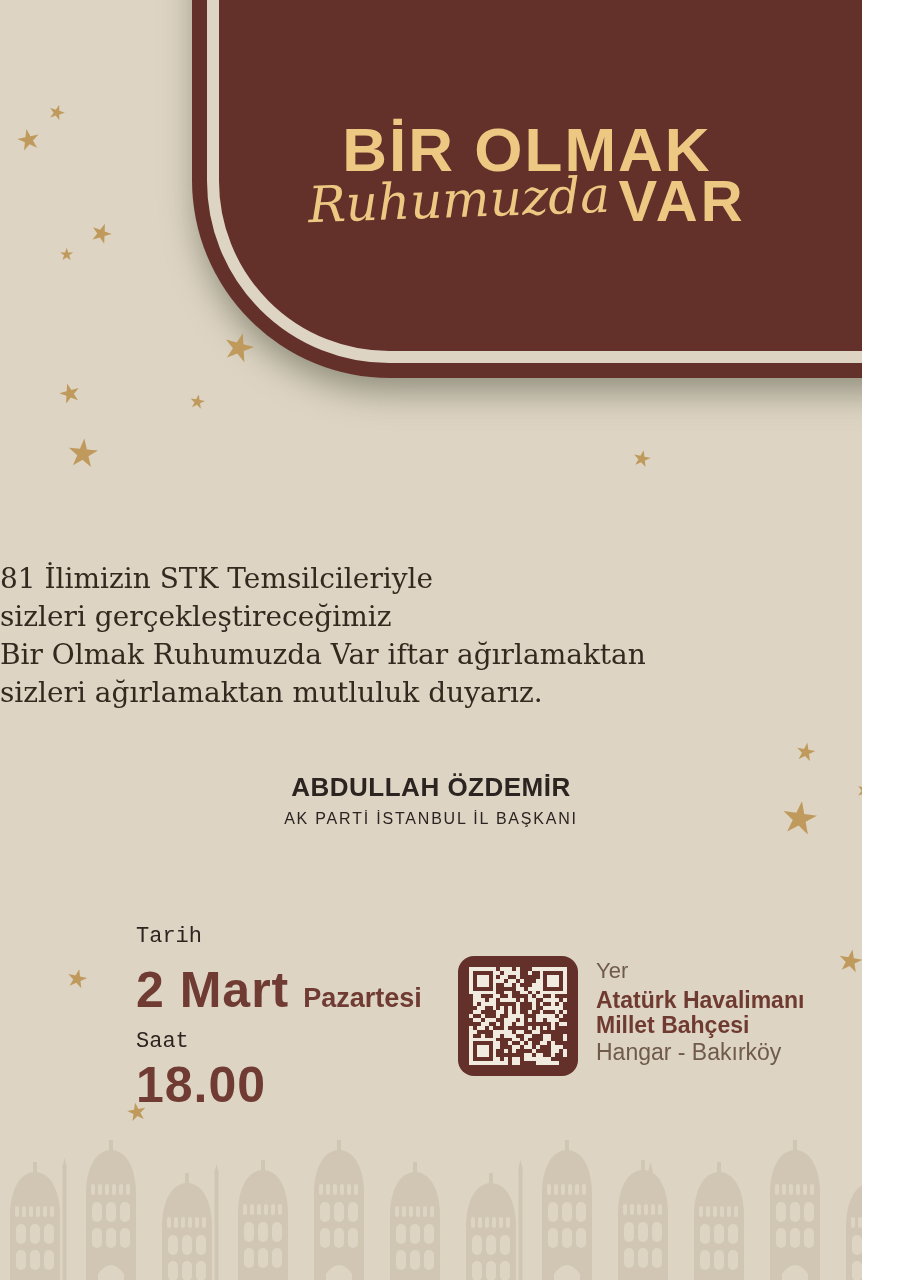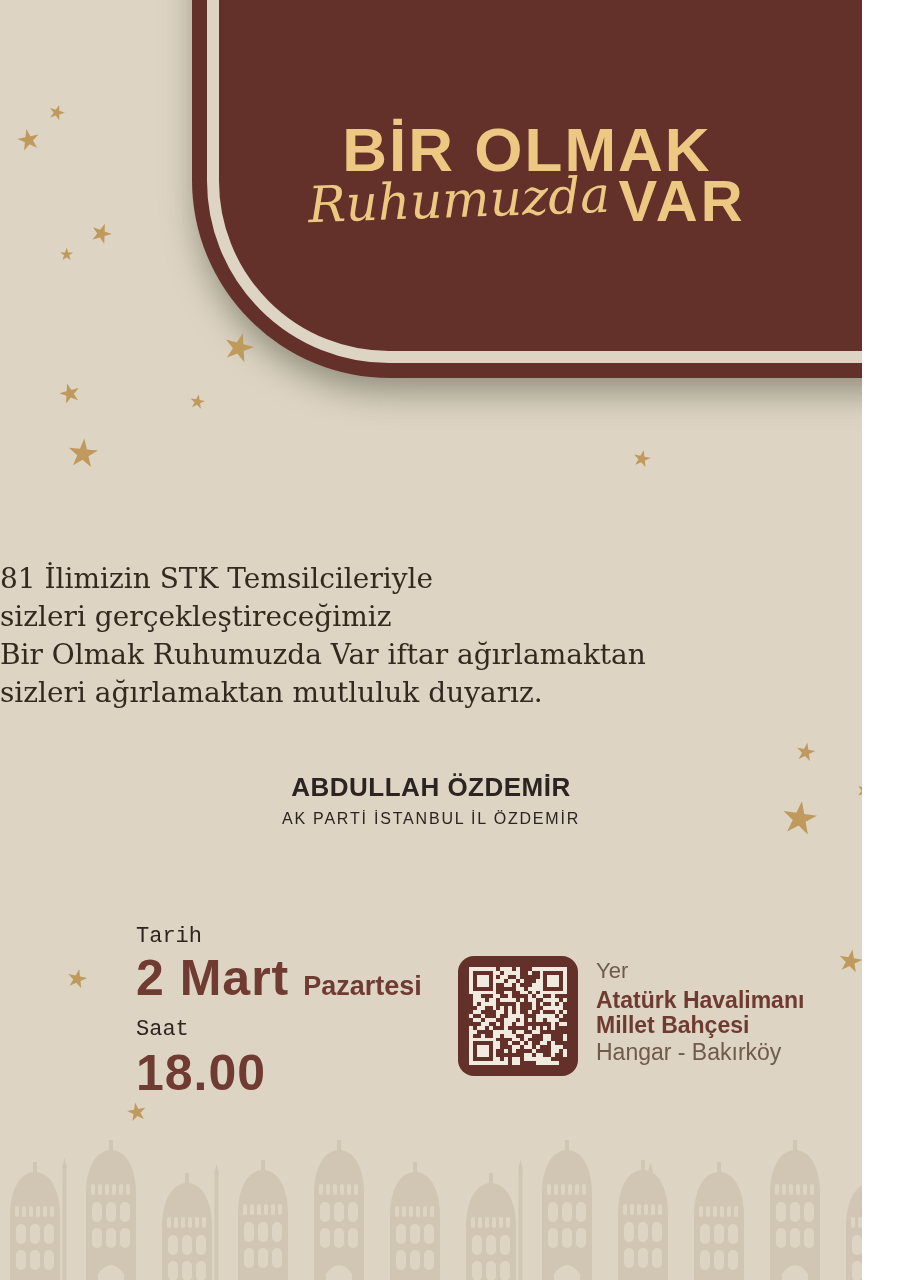--- a/index.html
+++ b/index.html
@@ -50,21 +50,21 @@
     font-family:"DejaVu Serif", serif;
     font-size:28px; line-height:38px; color:#35291f;
   }
   
   .host{position:absolute; left:0; right:0; top:772px; text-align:center; color:#2b2421;}
   .host-name{font-size:26px; font-weight:800; letter-spacing:.5px;}
   .host-role{font-size:16px; letter-spacing:1.8px; margin-top:7px;}
   
   .schedule{position:absolute; left:136px; top:924px;}
   .sch-label{font-size:22px; color:#2e2520;font-family:Liberation Mono, monospace;}
-  .date-row{display:flex; align-items:baseline; margin:0 0 10px 0;}
+  .date-row{display:flex; align-items:baseline; margin:12px 0 10px 0;}
   .big-maroon{font-size:50px; font-weight:800; color:#6f3b32; letter-spacing:1px;}
   .day{font-size:27px; color:#6f3b32; margin-left:14px; font-weight:600;}
   .time{margin-top:2px;}
   
   .qr{
     position:absolute; left:458px; top:956px; width:120px; height:120px;
     background:#64302a; border-radius:16px; padding:11px; box-sizing:border-box;
   }
   .qr svg{width:98px; height:98px; display:block; shape-rendering:crispEdges;}
   .qr svg rect{fill:#f1ebdf;}
@@ -111,21 +111,21 @@
 
   <div class="message">
     <div>81 İlimizin STK Temsilcileriyle</div>
     <div>sizleri gerçekleştireceğimiz</div>
     <div>Bir Olmak Ruhumuzda Var iftar ağırlamaktan</div>
     <div>sizleri ağırlamaktan mutluluk duyarız.</div>
   </div>
 
   <div class="host">
     <div class="host-name">ABDULLAH ÖZDEMİR</div>
-    <div class="host-role">AK PARTİ İSTANBUL İL ÖZDEMİR</div>
+    <div class="host-role">AK PARTİ İSTANBUL İL BAŞKANI</div>
   </div>
 
   <div class="schedule">
     <div class="sch-label">Tarih</div>
     <div class="date-row">
       <span class="big-maroon">2 Mart</span>
       <span class="day">Pazartesi</span>
     </div>
     <div class="sch-label">Saat</div>
     <div class="big-maroon time">18.00</div>

